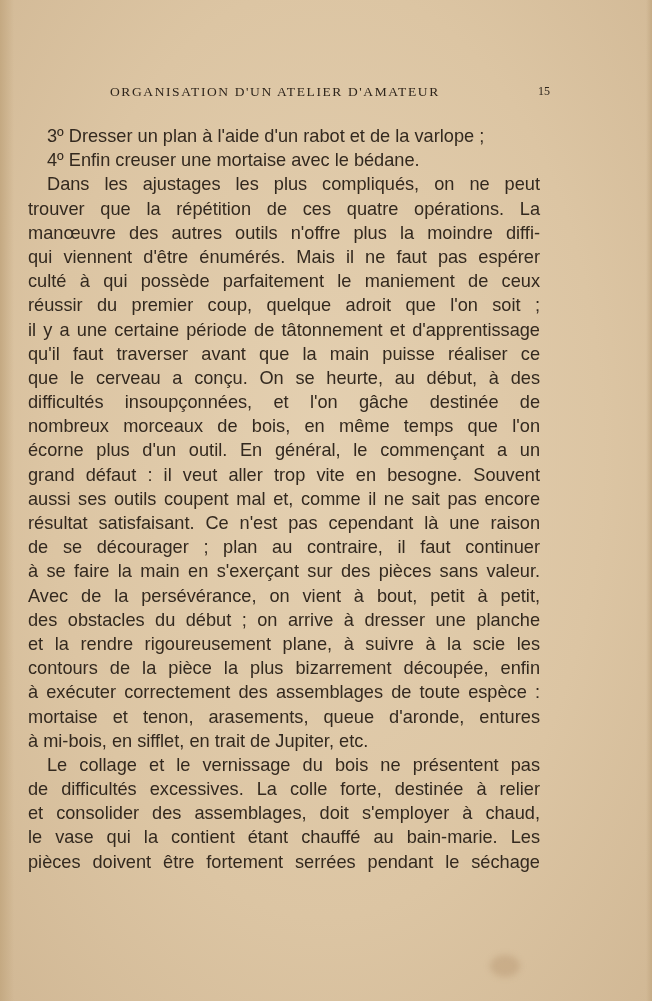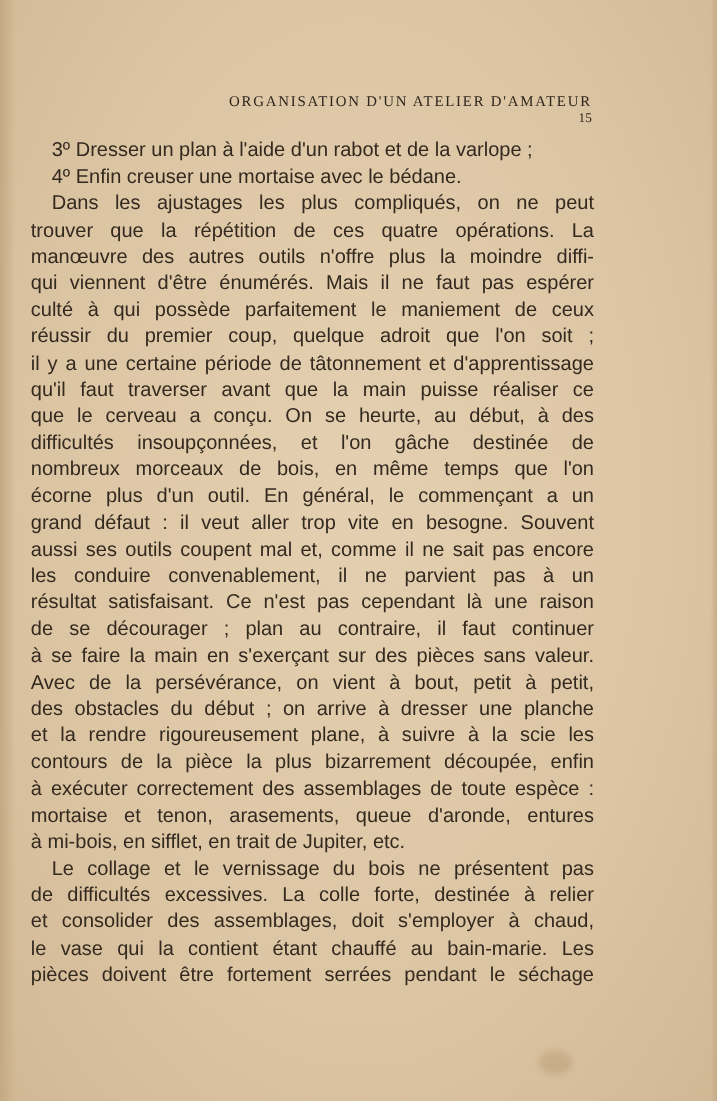--- a/index.html
+++ b/index.html
@@ -17,22 +17,22 @@
     }
     .page::before {
       content: ""; position: absolute; left: 0; top: 0; bottom: 0; width: 14px;
       background: linear-gradient(to right, #c4a982, rgba(220,197,163,0));
     }
     .page::after {
       content: ""; position: absolute; right: 0; top: 0; bottom: 0; width: 6px;
       background: linear-gradient(to left, #c5ab86, rgba(220,197,163,0));
     }
     .header {
-      position: absolute; top: 84px; left: 98px; width: 440px; height: 24px;
-      display: flex; justify-content: space-between; align-items: flex-end; flex-direction: column;
+      position: absolute; top: 84px; left: 110px; width: 440px; height: 24px;
+      display: flex; justify-content: space-between; align-items: flex-start;
     }
     .running-head {
       font-family: "Liberation Serif", serif;
       font-size: 13.5px; letter-spacing: 1.6px;
       text-transform: uppercase; color: #2e251c;
       font-variant: small-caps;
     }
     .folio {
       font-family: "Liberation Serif", serif;
       font-size: 12px; color: #2e251c;
@@ -73,21 +73,20 @@
       <span class="line">culté à qui possède parfaitement le maniement de ceux</span>
       <span class="line">réussir du premier coup, quelque adroit que l'on soit ;</span>
       <span class="line">il y a une certaine période de tâtonnement et d'apprentissage</span>
       <span class="line">qu'il faut traverser avant que la main puisse réaliser ce</span>
       <span class="line">que le cerveau a conçu. On se heurte, au début, à des</span>
       <span class="line">difficultés insoupçonnées, et l'on gâche destinée de</span>
       <span class="line">nombreux morceaux de bois, en même temps que l'on</span>
       <span class="line">écorne plus d'un outil. En général, le commençant a un</span>
       <span class="line">grand défaut : il veut aller trop vite en besogne. Souvent</span>
       <span class="line">aussi ses outils coupent mal et, comme il ne sait pas encore</span>
-      <span class="line">les conduire convenablement, il ne parvient pas à un</span>
       <span class="line">résultat satisfaisant. Ce n'est pas cependant là une raison</span>
       <span class="line">de se décourager ; plan au contraire, il faut continuer</span>
       <span class="line">à se faire la main en s'exerçant sur des pièces sans valeur.</span>
       <span class="line">Avec de la persévérance, on vient à bout, petit à petit,</span>
       <span class="line">des obstacles du début ; on arrive à dresser une planche</span>
       <span class="line">et la rendre rigoureusement plane, à suivre à la scie les</span>
       <span class="line">contours de la pièce la plus bizarrement découpée, enfin</span>
       <span class="line">à exécuter correctement des assemblages de toute espèce :</span>
       <span class="line">mortaise et tenon, arasements, queue d'aronde, entures</span>
       <span class="line last">à mi-bois, en sifflet, en trait de Jupiter, etc.</span>

